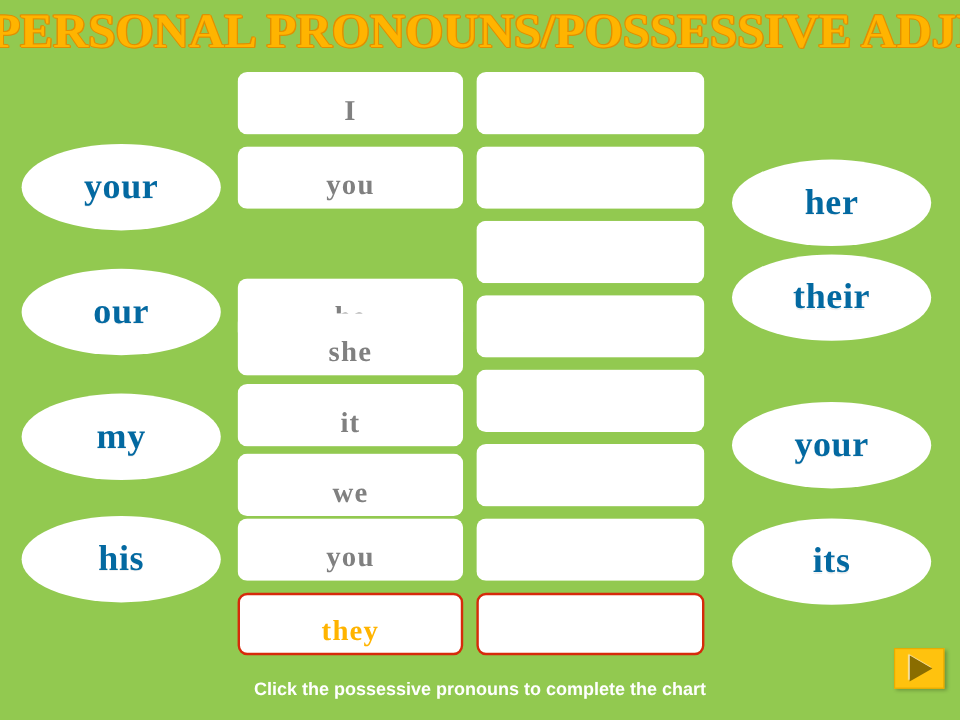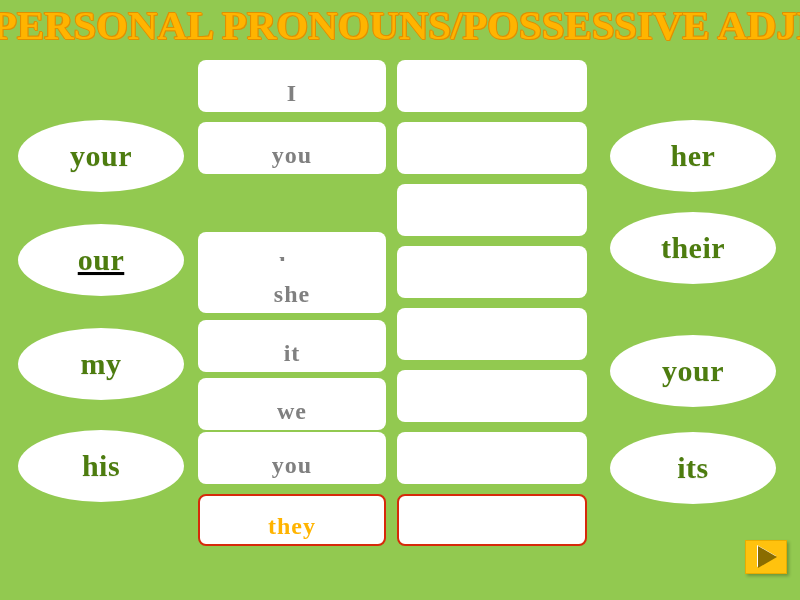--- a/index.html
+++ b/index.html
@@ -85,21 +85,21 @@
     align-items: center;
     justify-content: center;
   }
   .oval.left  { left: 18px; }
   .oval.right { left: 610px; }
   .oval .word {
     font-family: "Liberation Serif", "DejaVu Serif", serif;
     font-weight: bold;
     font-size: 30px;
     line-height: 32px;
-    color: #4d7c0f;
+    color: #0369a1;
     letter-spacing: 0.5px;
     text-shadow: 0 1px 0 rgba(0,0,0,0.06);
   }
 
   
   #instruction {
     position: absolute;
     left: 0;
     top: 566px;
     width: 800px;
@@ -192,43 +192,44 @@
       </div>
       <div class="box col-right highlight" style="top: 494px;">
         <div class="word"></div>
       </div>
     </div>
 
   <div id="left-options">
       <div class="oval left" style="top: 120px;">
         <span class="word">your</span>
       </div>
-      <div class="oval left" style="top: 224px; text-decoration: underline;">
+      <div class="oval left" style="top: 224px;">
         <span class="word">our</span>
       </div>
       <div class="oval left" style="top: 328px;">
         <span class="word">my</span>
       </div>
       <div class="oval left" style="top: 430px; justify-content: center;">
         <span class="word">his</span>
       </div>
     </div>
   <div id="right-options">
-      <div class="oval right" style="top: 120px;">
+      <div class="oval right" style="top: 133px;">
         <span class="word">her</span>
       </div>
       <div class="oval right" style="top: 212px;">
         <span class="word">their</span>
       </div>
       <div class="oval right" style="top: 335px;">
         <span class="word">your</span>
       </div>
       <div class="oval right" style="top: 432px;">
         <span class="word">its</span>
       </div>
     </div>
 
+  <div id="instruction">Click the possessive pronouns to complete the chart</div>
 
   <div id="next-button">
     <span class="tri"></span>
   </div>
 
 </div>
 
 </body></html>

